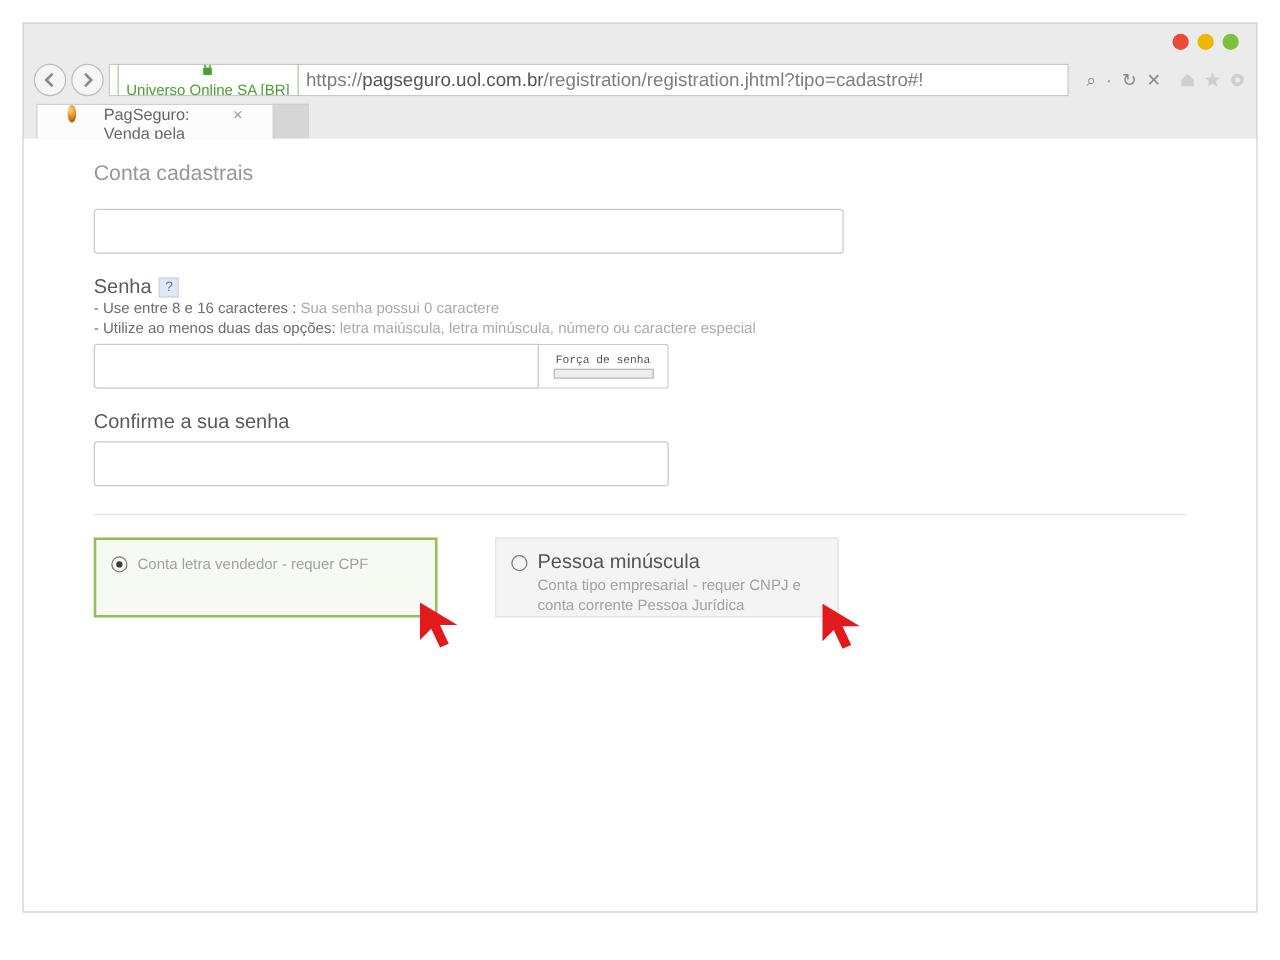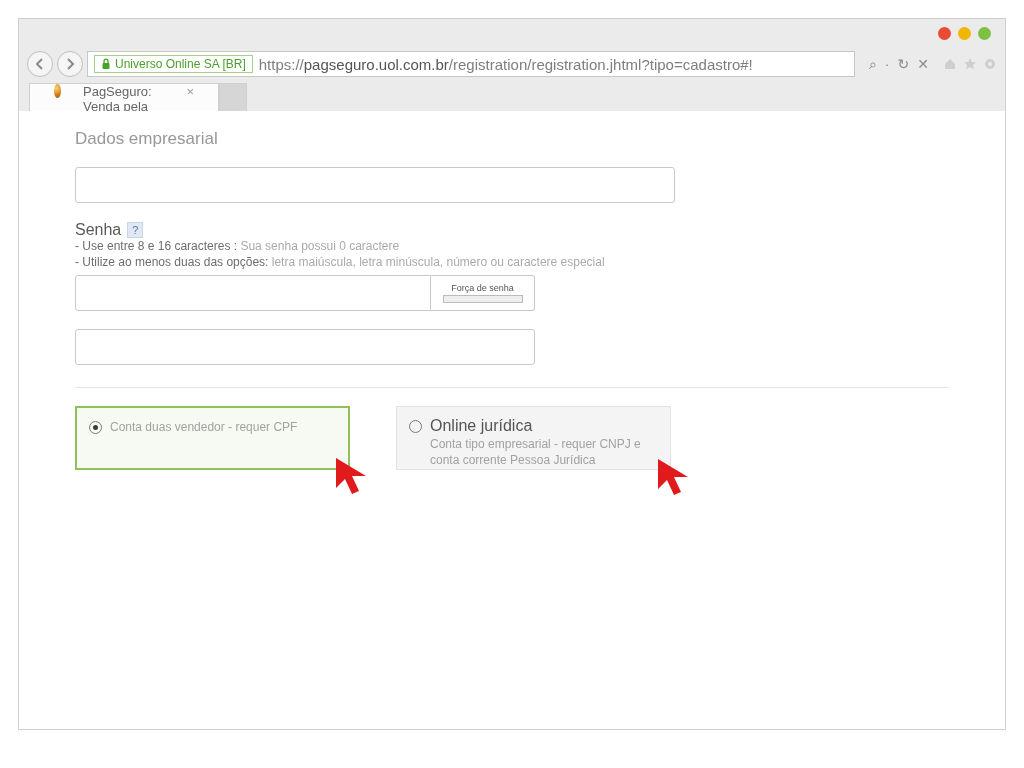--- a/index.html
+++ b/index.html
@@ -62,20 +62,21 @@
       white-space: nowrap;
     }
     .ssl-badge {
       display: flex; align-items: center;
       border: 1px solid #a8d08d;
       padding: 1px 6px;
       font-size: 12px;
       color: #4aa02c;
       gap: 4px;
       margin-right: 6px;
+      flex-direction: column;
     }
     .lock-icon { width: 10px; height: 12px; }
     .url-text { color: #7e7e7e; font-size: 15px; }
     .url-text .host { color: #555; }
     .right-controls {
       display: flex; align-items: center; gap: 8px;
       color: #8a8a8a; font-size: 14px;
       padding-left: 10px;
     }
     .chrome-icons {
@@ -167,21 +168,21 @@
       border: 1px solid #c9c9c9;
       border-left: none;
       border-radius: 0 3px 3px 0;
       display: flex;
       flex-direction: column;
       align-items: center;
       justify-content: center;
       padding: 2px 4px;
       gap: 2px;
     }
-    .strength-label { font-size: 9px; color: #555; }
+    .strength-label { font-size: 9px; color: #555; font-family: Liberation Mono, monospace; }
     .strength-bar {
       width: 80px; height: 8px;
       border: 1px solid #bbb;
       background: #eee;
     }
     .divider {
       border: none;
       border-top: 1px solid #e4e4e4;
       margin: 22px 0 18px 0;
     }
@@ -285,21 +286,21 @@
     <div class="tab">
       <span class="tab-favicon"></span>
       <span>PagSeguro: Venda pela in</span>
       <span class="tab-close">×</span>
     </div>
     <div class="tab-new"></div>
   </div>
 
   <div class="page-body">
 
-    <div class="section-title">Dados empresarial</div>
+    <div class="section-title">Conta cadastrais</div>
 
 
     <div class="field-group">
       <input class="text-input" type="text" style="">
     </div>
 
     <div class="field-group">
       <div class="pw-label-row">
         <span class="field-label" style="margin-bottom:0">Senha</span>
         <span class="help-icon">?</span>
@@ -313,41 +314,42 @@
       <div class="pw-input-row">
         <input class="pw-input" type="password" style="">
         <div class="strength-box">
           <span class="strength-label">Força de senha</span>
           <div class="strength-bar"></div>
         </div>
       </div>
     </div>
 
     <div class="field-group">
+      <label class="field-label">Confirme a sua senha</label>
       <input class="text-input" style="width: 460px;" type="password">
     </div>
 
     <hr class="divider">
 
     <div class="radio-cards">
 
       <label class="radio-card selected">
         <span class="radio-dot checked"></span>
         <span>
-          <div class="card-desc">Conta duas vendedor - requer CPF</div>
+          <div class="card-desc">Conta letra vendedor - requer CPF</div>
         </span>
         <svg class="cursor-arrow" style="right:-28px; bottom:-30px" viewBox="0 0 44 44">
           <path d="M4 4 L4 34 L13 25 L20 40 L27 37 L20 22 L34 22 Z" fill="#e11b1b"></path>
         </svg>
       </label>
 
       <label class="radio-card">
         <span class="radio-dot"></span>
         <span>
-          <div class="card-title">Online jurídica</div>
+          <div class="card-title">Pessoa minúscula</div>
           <div class="card-desc">Conta tipo empresarial - requer CNPJ e conta corrente Pessoa Jurídica</div>
         </span>
         <svg class="cursor-arrow" style="right:-28px; bottom:-30px" viewBox="0 0 44 44">
           <path d="M4 4 L4 34 L13 25 L20 40 L27 37 L20 22 L34 22 Z" fill="#e11b1b"></path>
         </svg>
       </label>
 
     </div>
 
   </div>

